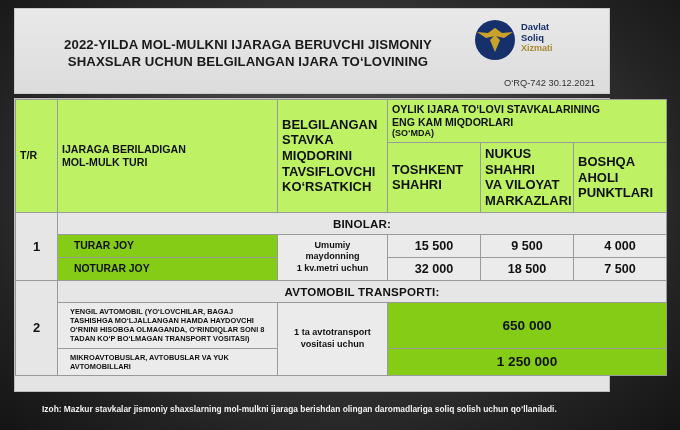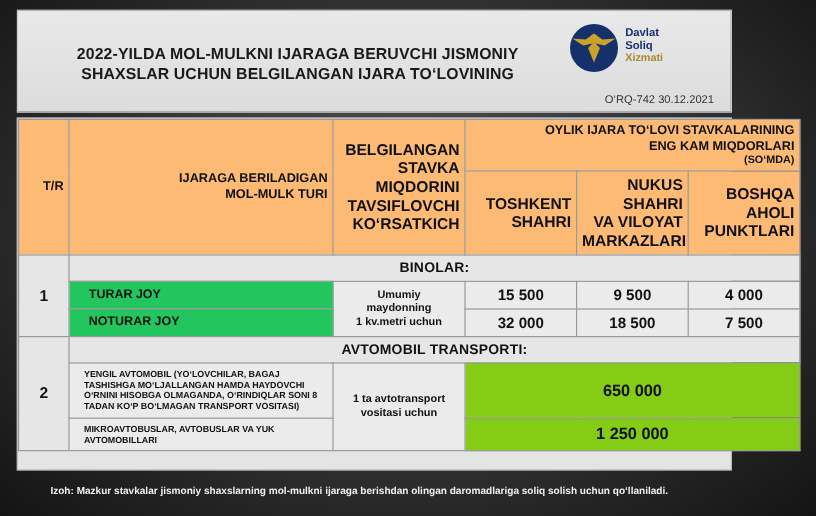--- a/index.html
+++ b/index.html
@@ -93,24 +93,24 @@
     width: 100%;
     table-layout: fixed;
   }
   td, th {
     border: 1px solid #9a9a9a;
     color: #111;
     vertical-align: middle;
     font-weight: bold;
   }
   thead th {
-    background: #fdba74;
+    background: #bef264;
     font-size: 10.6px;
     font-weight: bold;
-    text-align: right;
+    text-align: left;
     padding: 3px 4px;
     line-height: 1.2;
   }
   thead th.small {
     font-size: 13px;
   }
   .col-tr { width: 42px; }
   .col-type { width: 220px; }
   .col-ind { width: 110px; }
   .col-num { width: 93px; }
@@ -131,21 +131,21 @@
     font-weight: bold;
     font-size: 11.6px;
     background: #e6e6e6;
     padding: 4px;
     letter-spacing: .2px;
   }
   td.type-name {
     font-weight: bold;
     font-size: 10.4px;
     padding-left: 16px;
-    background: #22c55e;
+    background: #84cc16;
   }
   td.type-small {
     font-size: 7.4px;
     font-weight: bold;
     line-height: 1.25;
     padding-left: 12px;
     padding-right: 6px;
     background: #ebebeb;
   }
   td.indicator {

